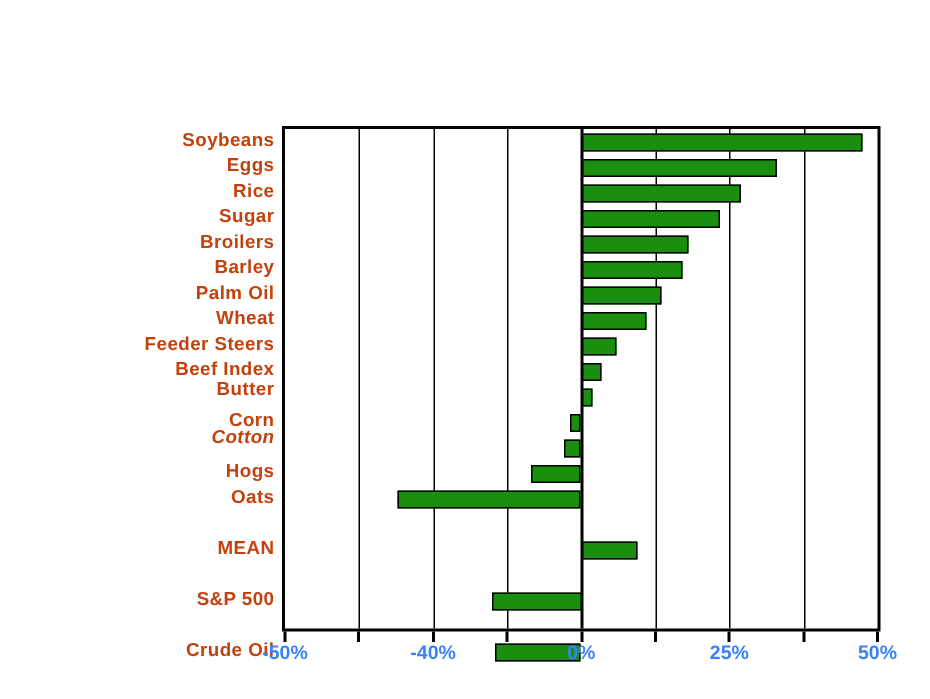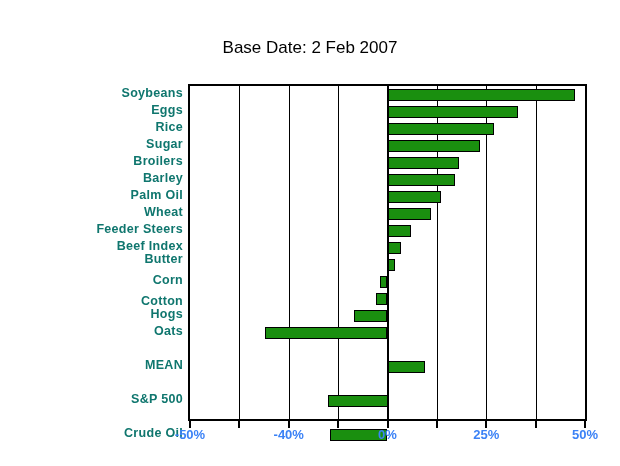--- a/index.html
+++ b/index.html
@@ -37,52 +37,51 @@
     position:absolute;height:12px;
     background:#1a8f0f;
     border:1.5px solid #000;
     box-sizing:border-box;
   }
 
   
   .ylabels{position:absolute;left:0;top:84px;width:183px;}
   .ylab{
     position:absolute;right:0;width:183px;text-align:right;
-    font-size:12.5px;font-weight:bold;color:#0f766e;
+    font-size:12.5px;font-weight:bold;color:#c2410c;
     letter-spacing:0.3px;white-space:nowrap;
   }
 
   
   .tick{position:absolute;width:2px;height:7px;background:#000;top:421px;}
   .xlab{
     position:absolute;top:427px;font-size:13px;font-weight:bold;color:#3b82f6;
     text-align:center;width:60px;
   }
 </style>
 </head>
 <body>
 
 <div id="root">
 
-  <div class="subtitle">Base Date: 2 Feb 2007</div>
 
   <div class="ylabels">
       <div class="ylab" style="top: 2px;">Soybeans</div>
       <div class="ylab" style="top: 19px;">Eggs</div>
       <div class="ylab" style="top: 36px;">Rice</div>
       <div class="ylab" style="top: 53px;">Sugar</div>
       <div class="ylab" style="top: 70px;">Broilers</div>
       <div class="ylab" style="top: 87px;">Barley</div>
       <div class="ylab" style="top: 104px;">Palm Oil</div>
       <div class="ylab" style="top: 121px;">Wheat</div>
       <div class="ylab" style="top: 138px;">Feeder Steers</div>
       <div class="ylab" style="top: 155px;">Beef Index</div>
       <div class="ylab" style="top: 168px; margin-left: 30px;">Butter</div>
       <div class="ylab" style="top: 189px;">Corn</div>
-      <div class="ylab" style="top: 210px;">Cotton</div>
+      <div class="ylab" style="top: 200px; font-style: italic;">Cotton</div>
       <div class="ylab" style="top: 223px;">Hogs</div>
       <div class="ylab" style="top: 240px;">Oats</div>
       <div class="ylab" style="top: 274px;">MEAN</div>
       <div class="ylab" style="top: 308px;">S&amp;P 500</div>
       <div class="ylab" style="top: 342px;">Crude Oil</div>
     </div>
 
   <div class="plot">
     <div class="grid-layer">
         <div class="gridline" style="left: 49.375px;"></div>

